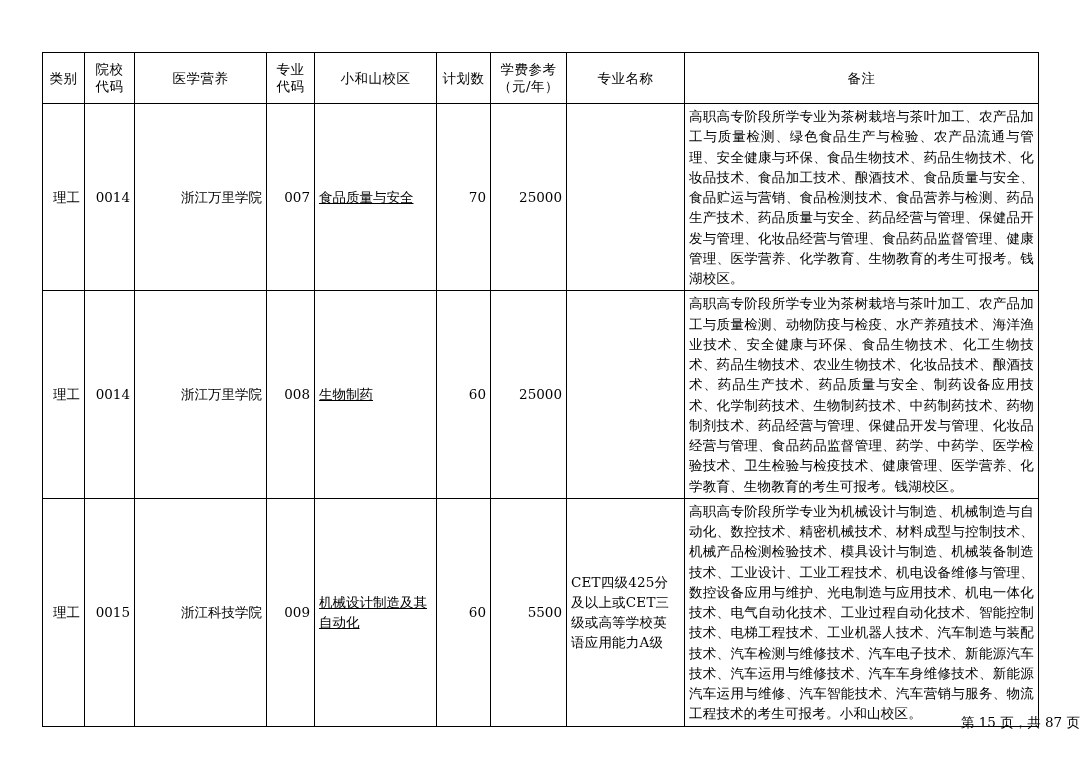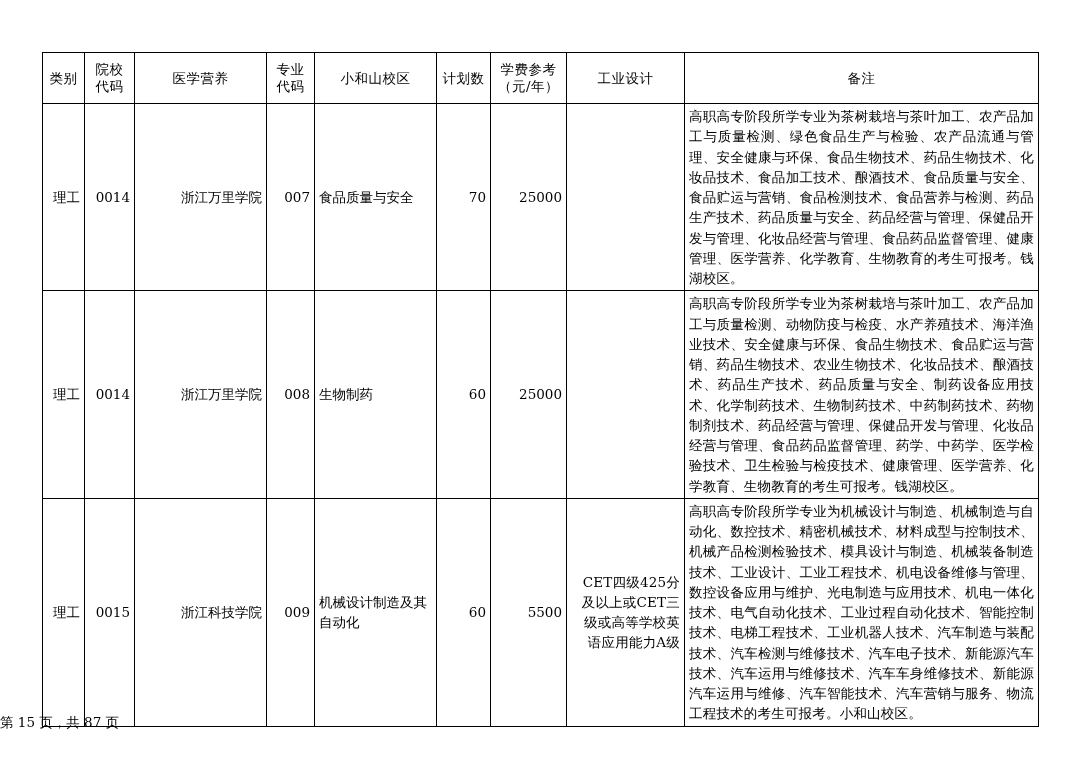--- a/index.html
+++ b/index.html
@@ -55,44 +55,45 @@
   col.c-english  { width: 118px; }
   col.c-remark   { width: 354px; }
 
   td.center {
     text-align: right;
   }
   td.major-name {
     text-align: left;
     padding-left: 8px;
     line-height: 1.6;
+    text-decoration: underline;
   }
   td.english-req {
-    text-align: right;
+    text-align: left;
     padding: 4px 6px;
     line-height: 1.55;
     letter-spacing: 0.2px;
   }
   td.remark {
     text-align: justify;
     text-justify: inter-ideograph;
     padding: 6px 8px 6px 8px;
     line-height: 1.78;
     letter-spacing: 0.2px;
   }
   .row-tall-1 td { height: 160px; margin-left: 12px; }
   .row-tall-2 td { height: 190px; }
   .row-tall-3 td { height: 210px; }
 
   .footer {
     position: absolute;
     top: 714px;
     left: 0;
     width: 1080px;
-    text-align: left;
+    text-align: right;
     font-size: 13.5px;
     font-family: "DejaVu Serif", "Liberation Serif", serif;
     color: #000000;
   }
 </style>
 </head>
 <body>
 
 <div class="page">
   <table class="admissions">
@@ -135,21 +136,21 @@
         <th>
           <div>计划数</div>
         </th>
         <th>
           <div class="hdr-two-line">
             <div>学费参考</div>
             <div>（元/年）</div>
           </div>
         </th>
         <th>
-          <div>工业设计</div>
+          <div>专业名称</div>
         </th>
         <th>
           <div>备注</div>
         </th>
       </tr>
     </thead>
     <tbody>
       <tr class="row-tall-1">
         <td class="center">理工</td>
         <td class="center">0014</td>
@@ -163,21 +164,21 @@
       </tr>
       <tr class="row-tall-2">
         <td class="center">理工</td>
         <td class="center">0014</td>
         <td class="center">浙江万里学院</td>
         <td class="center">008</td>
         <td class="major-name">生物制药</td>
         <td class="center">60</td>
         <td class="center">25000</td>
         <td class="english-req"></td>
-        <td class="remark">高职高专阶段所学专业为茶树栽培与茶叶加工、农产品加工与质量检测、动物防疫与检疫、水产养殖技术、海洋渔业技术、安全健康与环保、食品生物技术、食品贮运与营销、药品生物技术、农业生物技术、化妆品技术、酿酒技术、药品生产技术、药品质量与安全、制药设备应用技术、化学制药技术、生物制药技术、中药制药技术、药物制剂技术、药品经营与管理、保健品开发与管理、化妆品经营与管理、食品药品监督管理、药学、中药学、医学检验技术、卫生检验与检疫技术、健康管理、医学营养、化学教育、生物教育的考生可报考。钱湖校区。</td>
+        <td class="remark">高职高专阶段所学专业为茶树栽培与茶叶加工、农产品加工与质量检测、动物防疫与检疫、水产养殖技术、海洋渔业技术、安全健康与环保、食品生物技术、化工生物技术、药品生物技术、农业生物技术、化妆品技术、酿酒技术、药品生产技术、药品质量与安全、制药设备应用技术、化学制药技术、生物制药技术、中药制药技术、药物制剂技术、药品经营与管理、保健品开发与管理、化妆品经营与管理、食品药品监督管理、药学、中药学、医学检验技术、卫生检验与检疫技术、健康管理、医学营养、化学教育、生物教育的考生可报考。钱湖校区。</td>
       </tr>
       <tr class="row-tall-3">
         <td class="center">理工</td>
         <td class="center">0015</td>
         <td class="center">浙江科技学院</td>
         <td class="center">009</td>
         <td class="major-name">机械设计制造及其自动化</td>
         <td class="center">60</td>
         <td class="center">5500</td>
         <td class="english-req">CET四级425分及以上或CET三级或高等学校英语应用能力A级</td>

